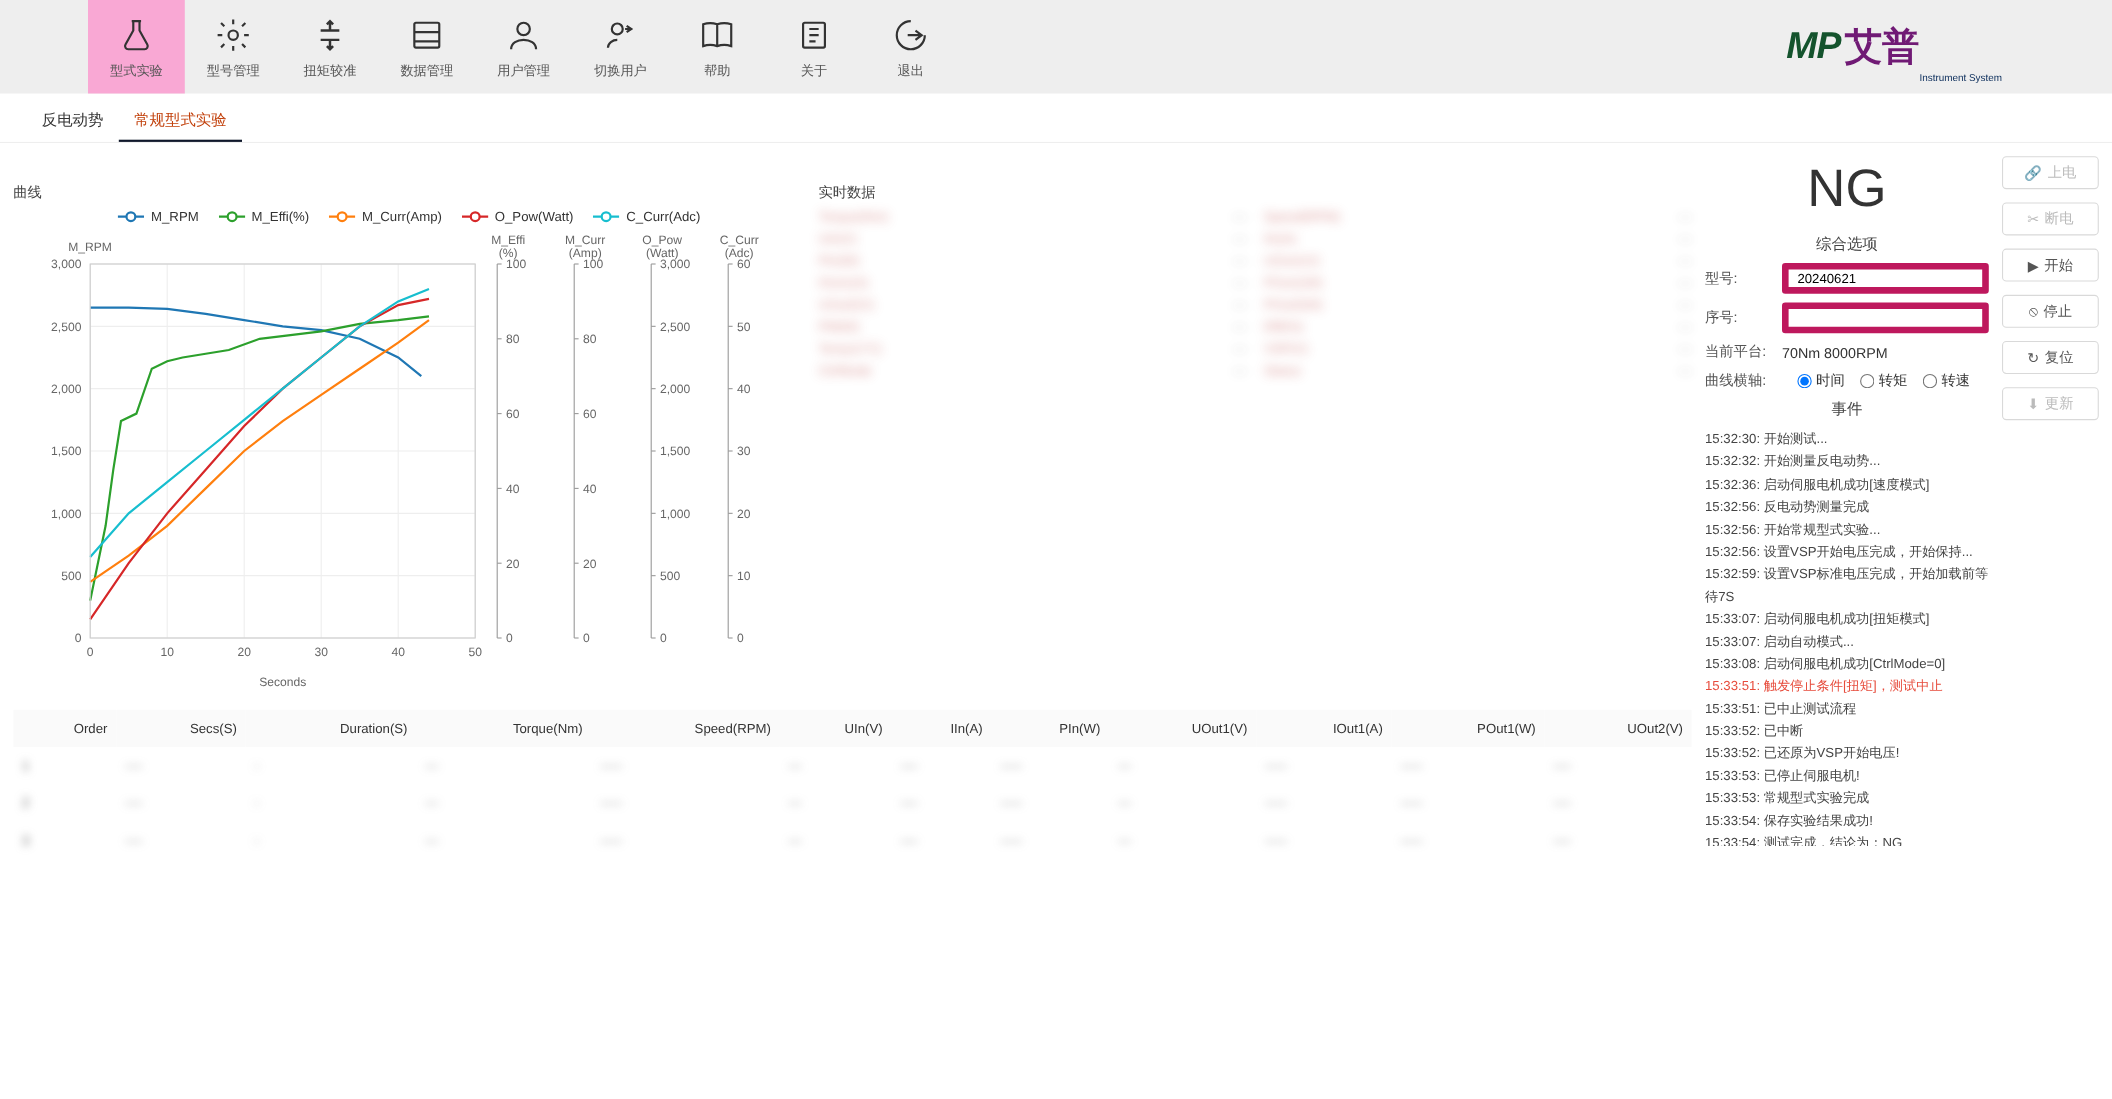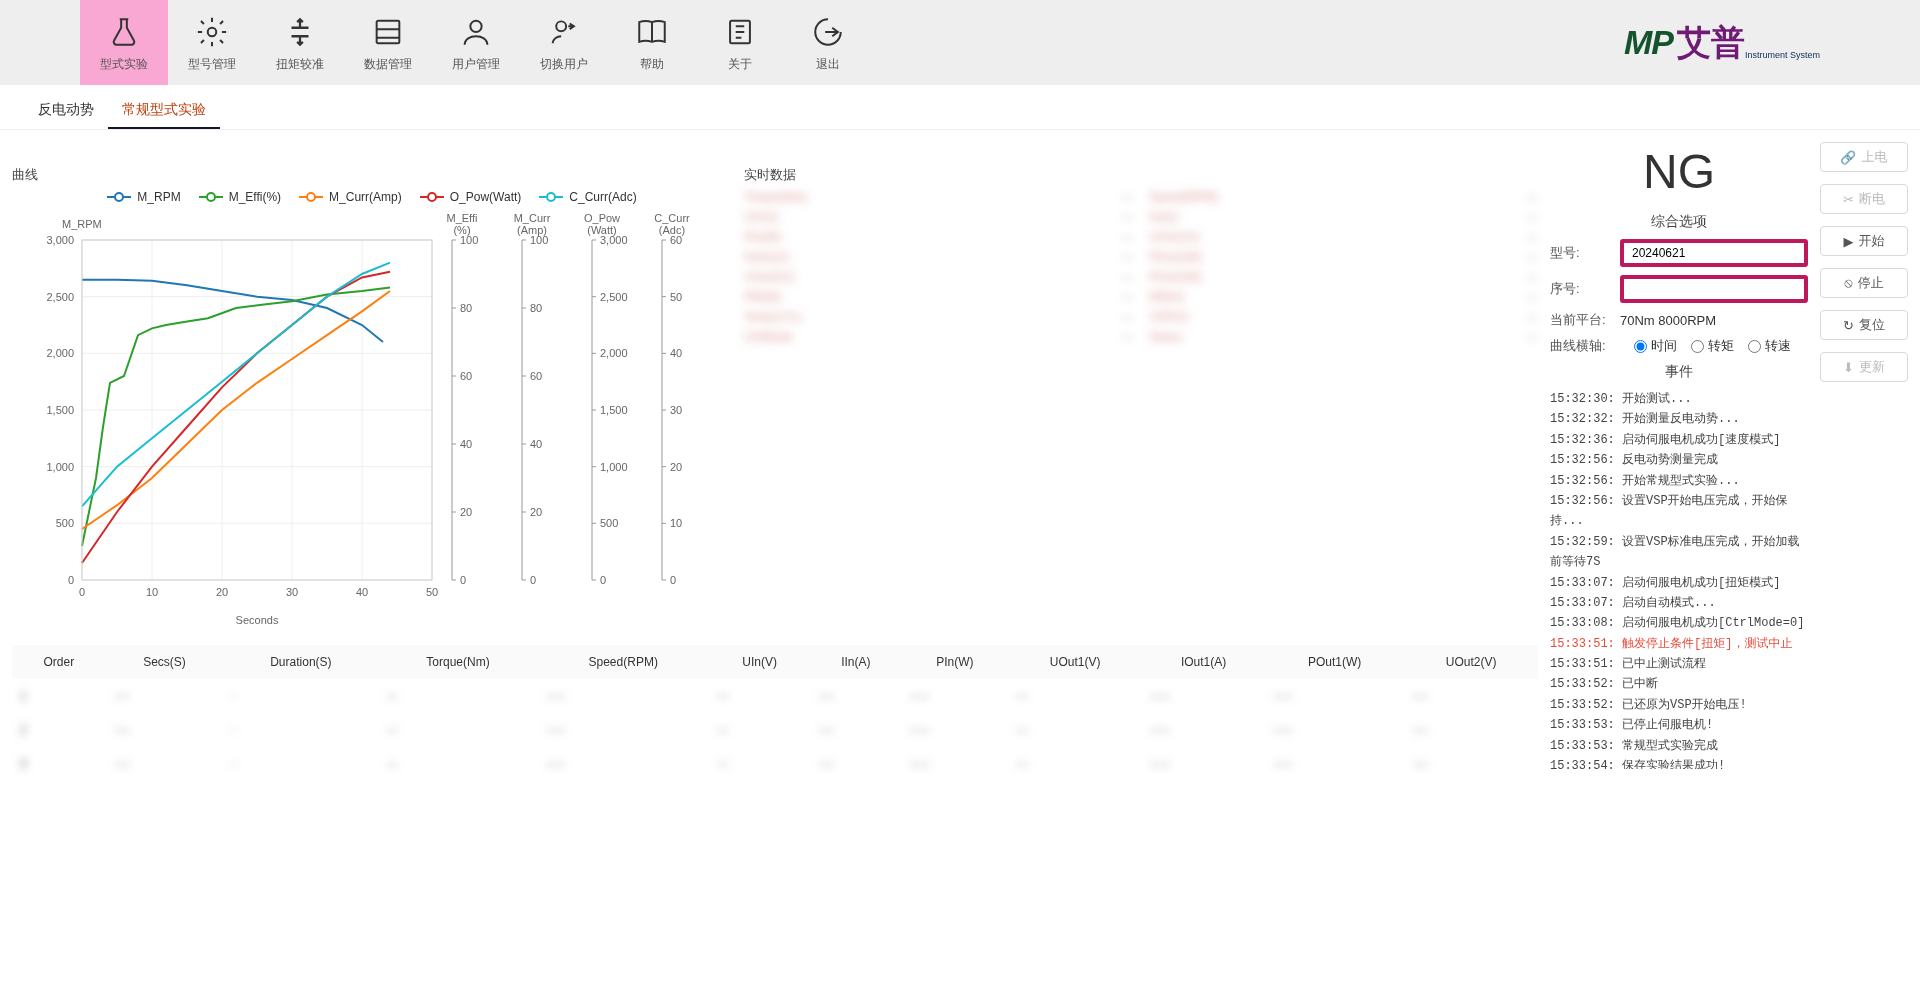--- a/index.html
+++ b/index.html
@@ -9,21 +9,21 @@
 .toolbar { background: #eee; height: 85px; display: flex; align-items: stretch; padding: 0 80px 0 80px; }
 .toolbar-left { display: flex; gap: 0; }
 .tool-btn { width: 88px; display: flex; flex-direction: column; align-items: center; justify-content: center; cursor: pointer; border: none; background: transparent; }
 .tool-btn.active { background: #f9a8d4; }
 .tool-btn .ticon { height: 40px; display: flex; align-items: center; justify-content: center; }
 .tool-btn .tlabel { font-size: 12px; color: #555; margin-top: 4px; }
 .toolbar-spacer { flex: 1; }
 .logo-area { display: flex; align-items: center; padding-right: 20px; }
 .logo-text { font-size: 34px; font-weight: 900; color: #14532d; letter-spacing: -1px; font-style: italic; }
 .logo-sub { font-size: 34px; font-weight: 700; color: #701a75; margin-left: 4px; }
-.logo-small { font-size: 9px; color: #0a2c5a; position: relative; top: 12px; }
+.logo-small { font-size: 9px; color: #0a2c5a; position: relative; top: 28px; }
 
 
 .tabs { display: flex; padding: 8px 12px 0 24px; border-bottom: 1px solid #eee; }
 .tab { padding: 8px 14px; cursor: pointer; font-size: 14px; color: #333; }
 .tab.active { color: #c2410c; border-bottom: 2px solid #0f172a; }
 
 
 .main { display: flex; height: calc(100vh - 85px - 38px); }
 .left-col { flex: 1; display: flex; flex-direction: column; padding: 8px 12px 0 12px; min-width: 0; }
 .mid-col { width: 270px; padding: 8px 12px 0 0; }
@@ -42,37 +42,37 @@
 
 
 .realtime-grid { display: grid; grid-template-columns: 1fr 1fr; gap: 6px 16px; filter: blur(5px); opacity: 0.6; }
 .rt-item { display: flex; justify-content: space-between; font-size: 12px; }
 .rt-label { color: #c0504d; }
 .rt-val { color: #333; }
 
 
 .table-wrap { margin-top: 12px; overflow: hidden; }
 .tbl { width: 100%; border-collapse: collapse; font-size: 12px; }
-.tbl th { text-align: center; padding: 10px 8px; font-weight: normal; color: #333; background: #fafafa; }
+.tbl th { text-align: right; padding: 10px 8px; font-weight: normal; color: #333; background: #fafafa; }
 .tbl td { padding: 10px 8px; filter: blur(4px); color: #666; }
 
 
 .result-big { font-size: 48px; text-align: center; font-weight: 300; color: #333; margin: 6px 0 14px 0; }
 .section-title { text-align: center; font-size: 14px; color: #444; margin: 8px 0; }
 .form-row { display: flex; align-items: center; margin: 8px 0; font-size: 13px; }
 .form-label { width: 70px; text-align: left; padding-right: 8px; color: #555; }
-.form-select, .form-input { flex: 1; height: 28px; border: 4px solid #be185d; border-radius: 3px; padding: 0 8px; font-size: 12px; background: #fff; }
+.form-select, .form-input { flex: 1; height: 28px; border: 6px solid #be185d; border-radius: 3px; padding: 0 8px; font-size: 12px; background: #fff; }
 .form-select { appearance: none; position: relative; }
 .form-static { flex: 1; color: #333; }
 .radio-row { display: flex; align-items: center; gap: 14px; font-size: 13px; margin: 8px 0; }
 .radio-row .form-label { width: 70px; }
 .radio-opt { display: flex; align-items: center; gap: 4px; }
 
 
-.events { font-size: 12px; line-height: 1.7; max-height: 380px; overflow-y: auto; font-family: Liberation Mono, monospace; }
+.events { font-size: 12px; line-height: 1.7; max-height: 380px; overflow-y: auto; }
 .events .ev { color: #444; }
 .events .ev.error { color: #e74c3c; }
 
 
 .action-btn { height: 30px; border: 1px solid #d9d9d9; border-radius: 4px; background: #fff; font-size: 13px; color: #555; display: flex; align-items: center; justify-content: center; gap: 5px; cursor: pointer; }
 .action-btn:disabled { color: #bbb; cursor: not-allowed; }
 .aicon { font-size: 13px; }
 
 
 .axis-text { font-size: 11px; fill: #666; }

